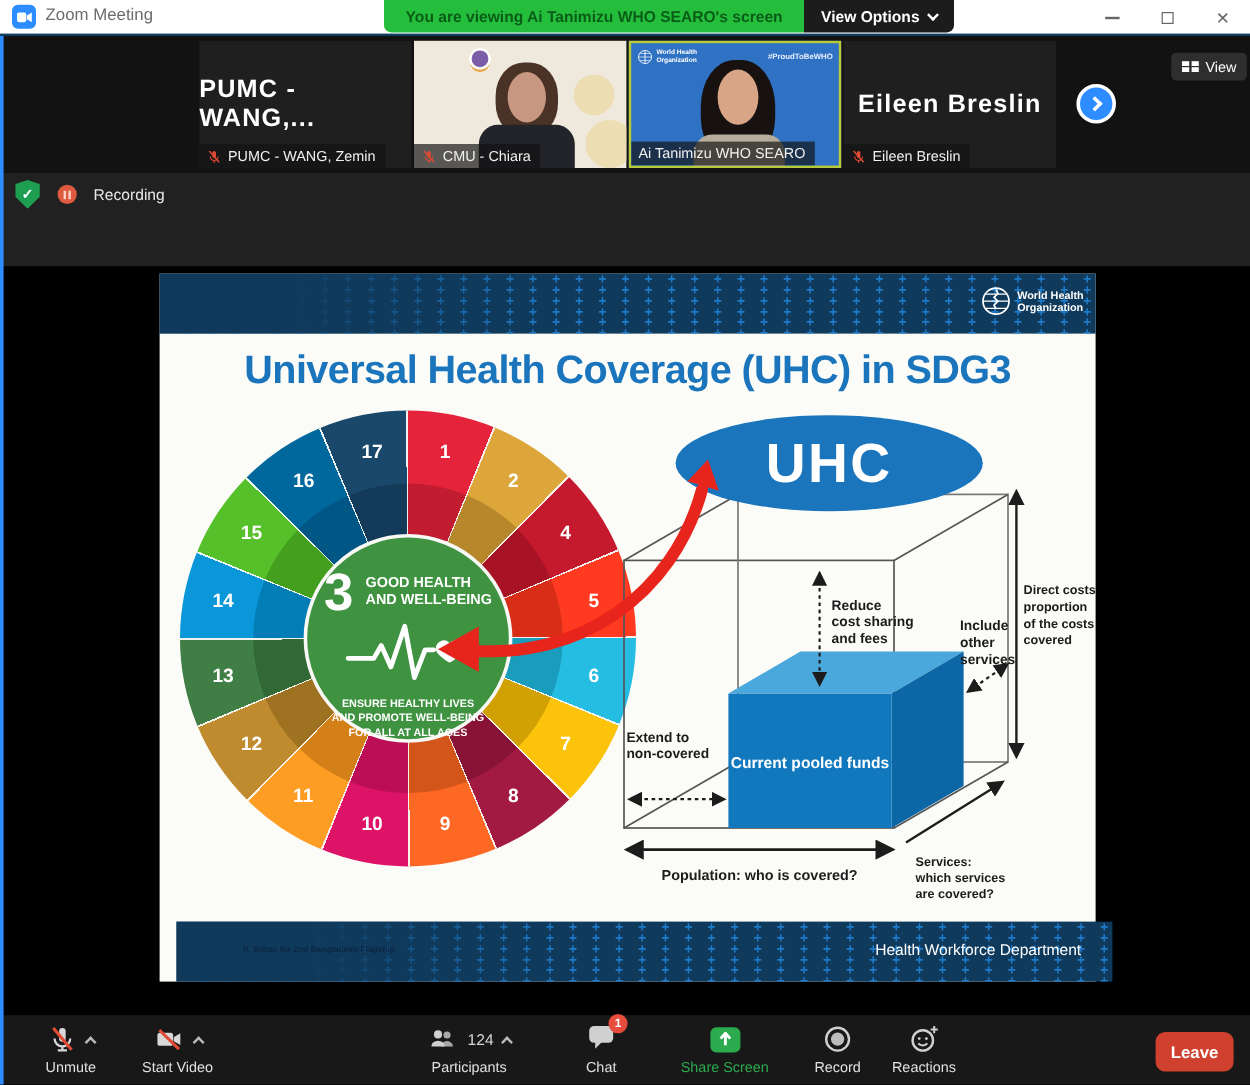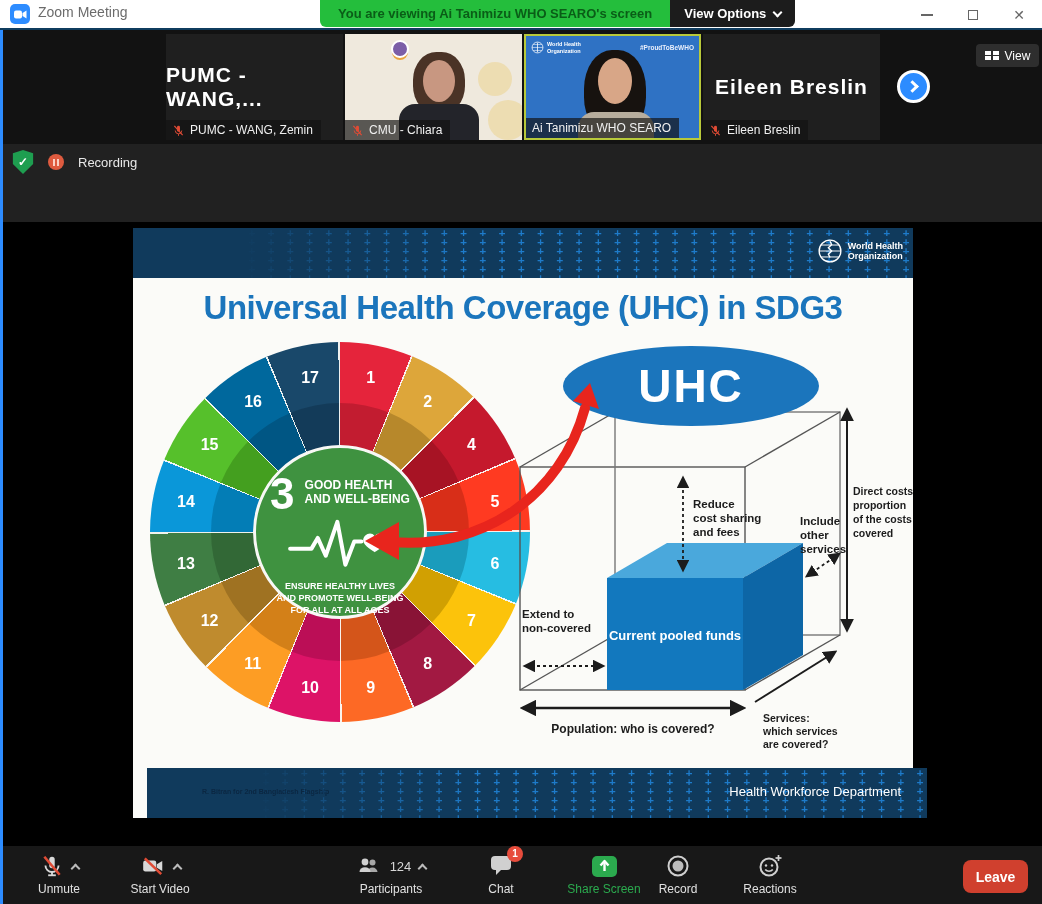--- a/index.html
+++ b/index.html
@@ -408,21 +408,21 @@
             <path d="M5,10.5 a6,6 0 0 0 12,0" fill="none" stroke="#d8d8d8" stroke-width="1.7"></path>
             <line x1="11" y1="16.5" x2="11" y2="19.5" stroke="#d8d8d8" stroke-width="1.7"></line>
             <line x1="7.5" y1="19.5" x2="14.5" y2="19.5" stroke="#d8d8d8" stroke-width="1.7"></line>
             <line x1="4" y1="2.5" x2="18" y2="19" stroke="#e04b35" stroke-width="2.4"></line>
           </svg>
         <span class="chev up"></span>
       </div>
       <span class="tb-label">Unmute</span>
     </div>
 
-    <div class="tb-item" style="left:112px;width:96px;">
+    <div class="tb-item" style="left:100px;width:96px;">
       <div class="tb-ico-row">
         <svg width="26" height="24" viewBox="0 0 22 22">
             <rect x="2" y="6" width="12" height="10" rx="2" fill="#d8d8d8"></rect>
             <polygon points="14.5,9.5 19.5,6.5 19.5,15.5 14.5,12.5" fill="#d8d8d8"></polygon>
             <line x1="3.5" y1="4" x2="18.5" y2="18.5" stroke="#e04b35" stroke-width="2.4"></line>
           </svg>
         <span class="chev up"></span>
       </div>
       <span class="tb-label">Start Video</span>
     </div>
@@ -458,21 +458,21 @@
       <div class="tb-ico-row">
         <svg width="27" height="23" viewBox="0 0 27 23">
             <rect x="1" y="1" width="25" height="21" rx="5" fill="#2BAA4E"></rect>
             <line x1="13.5" y1="16" x2="13.5" y2="7" stroke="#fff" stroke-width="2.4"></line>
             <polyline points="9.5,10.5 13.5,6 17.5,10.5" fill="none" stroke="#fff" stroke-width="2.4" stroke-linejoin="round"></polyline>
           </svg>
       </div>
       <span class="tb-label green">Share Screen</span>
     </div>
 
-    <div class="tb-item" style="left:648px;width:60px;">
+    <div class="tb-item" style="left:668px;width:60px;">
       <div class="tb-ico-row">
         <svg width="24" height="24" viewBox="0 0 24 24">
             <circle cx="12" cy="12" r="9.5" fill="none" stroke="#cfcfcf" stroke-width="2"></circle>
             <circle cx="12" cy="12" r="5.5" fill="#bdbdbd"></circle>
           </svg>
       </div>
       <span class="tb-label">Record</span>
     </div>
 
     <div class="tb-item" style="left:732px;width:76px;">

